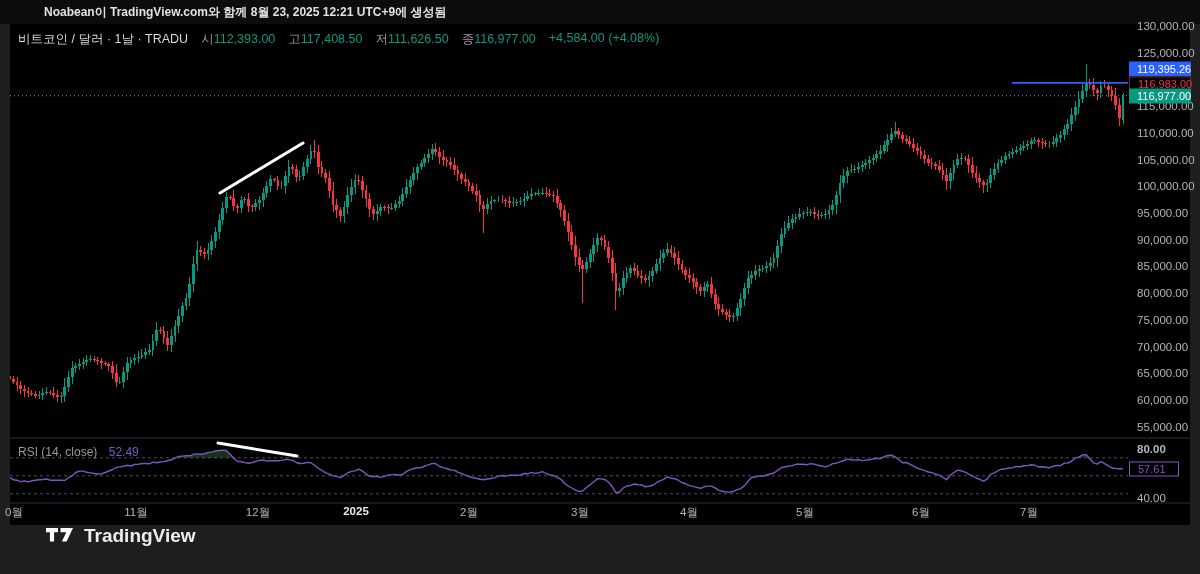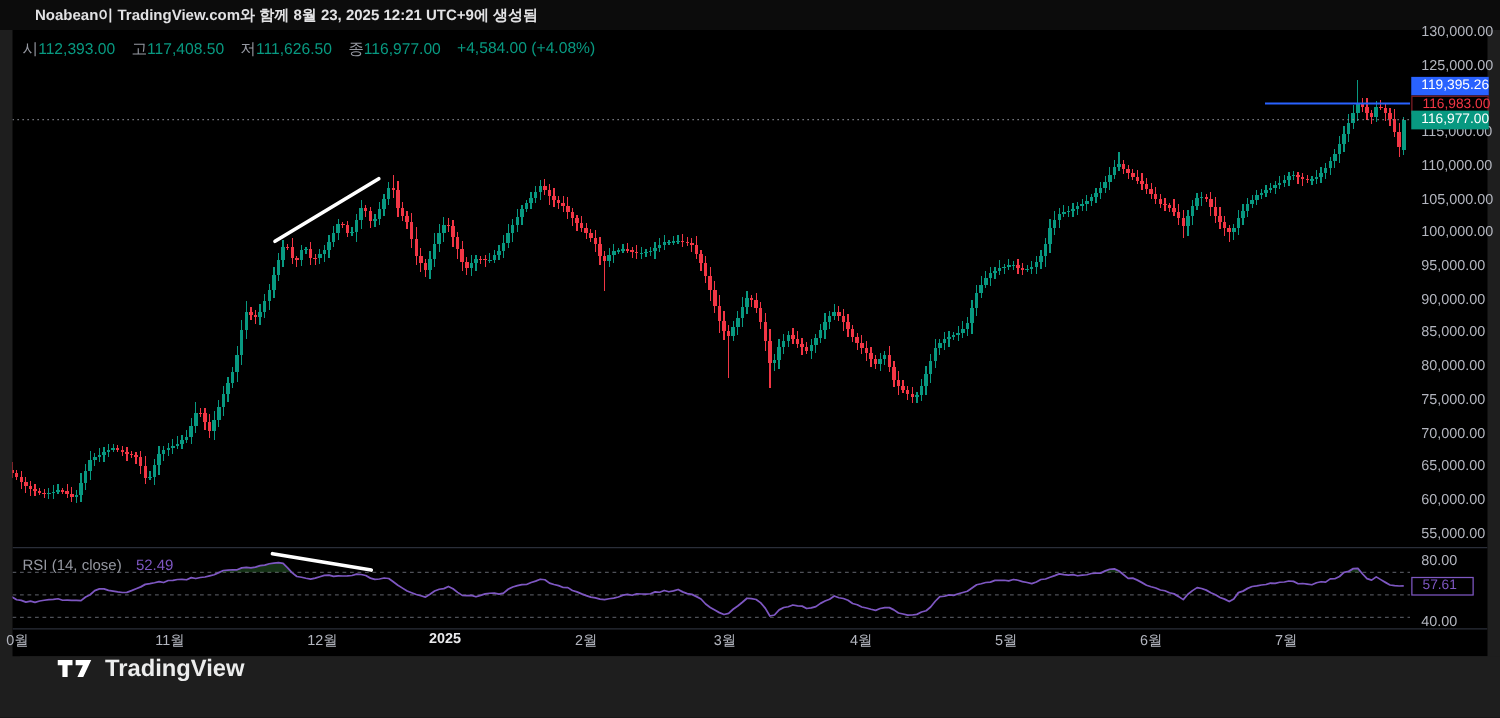--- a/index.html
+++ b/index.html
@@ -1,20 +1,20 @@
 <!DOCTYPE html>
 <html><head>
 <meta charset="utf-8">
 <style>
   html,body{margin:0;padding:0;background:#1e1e1e;}
   .page{position:relative;width:1200px;height:574px;overflow:hidden;background:#1e1e1e;
         font-family:"Liberation Sans",sans-serif;}
   .topbar{position:absolute;left:0;top:0;width:1200px;height:24px;background:#0c0c0c;
           display:flex;align-items:center;}
-  .topbar span{margin-left:28px;color:#e2e2e4;font-size:12px;font-weight:700;}
+  .topbar span{margin-left:44px;color:#e2e2e4;font-size:12px;font-weight:700;}
   .chart{position:absolute;left:10px;top:24px;width:1180px;height:501px;background:#000;}
   .chart svg{position:absolute;left:0;top:0;}
   .legend{position:absolute;left:8px;top:7px;display:flex;gap:13px;white-space:nowrap;
           font-size:12.5px;color:#d8d9db;z-index:5;}
   .legend .k{color:#9598a1;}
   .legend .v{color:#089981;}
   .rsi-legend{position:absolute;left:8px;top:421px;font-size:12px;color:#9598a1;z-index:5;white-space:nowrap;}
   .rsi-legend .rv{color:#7e57c2;margin-left:8px;}
   .axis-tick{position:absolute;left:1127px;transform:translateY(-50%);color:#b2b5be;
              font-size:11.5px;z-index:4;}
@@ -665,20 +665,21 @@
         <line x1="0" y1="469.8" x2="1118" y2="469.8" stroke="#787b86" stroke-width="1" stroke-dasharray="3,3" opacity="0.65"></line>
         <path d="M165.7 433.8 L 168.7 432.4 L 172.4 432.1 L 176.0 431.8 L 179.7 431.8 L 183.4 430.3 L 187.1 429.9 L 190.7 430.3 L 194.4 429.7 L 198.1 428.5 L 201.8 428.1 L 205.4 427.0 L 209.1 426.5 L 212.8 426.1 L 216.5 426.7 L 220.1 430.3 L 223.4 433.8 L 223.4 433.8 L 165.7 433.8 Z" fill="rgba(76,175,80,0.28)" stroke="none"></path>
         <path d="M871.9 433.8 L 874.2 432.7 L 877.8 431.4 L 881.5 431.1 L 885.2 432.8 L 886.4 433.8 L 886.4 433.8 L 871.9 433.8 Z" fill="rgba(76,175,80,0.28)" stroke="none"></path>
         <path d="M1065.8 433.8 L 1068.9 433.1 L 1072.6 430.9 L 1076.3 430.7 L 1078.9 433.8 L 1078.9 433.8 L 1065.8 433.8 Z" fill="rgba(76,175,80,0.28)" stroke="none"></path>
         <polyline points="-4.0,452.5 -0.3,453.6 3.3,455.8 7.0,456.3 10.7,457.7 14.4,456.9 18.0,457.9 21.7,456.8 25.4,456.2 29.1,455.7 32.7,455.5 36.4,455.0 40.1,456.2 43.8,456.1 47.4,456.3 51.1,456.3 54.8,456.5 58.5,453.6 62.1,451.8 65.8,448.5 69.5,447.1 73.2,447.1 76.8,448.3 80.5,448.9 84.2,449.5 87.9,450.0 91.5,449.9 95.2,448.5 98.9,447.0 102.6,445.5 106.2,443.5 109.9,442.9 113.6,442.2 117.3,441.3 120.9,442.0 124.6,440.4 128.3,440.3 132.0,439.6 135.6,439.5 139.3,439.8 143.0,438.1 146.6,438.8 150.3,438.0 154.0,437.6 157.7,436.7 161.3,435.8 165.0,434.1 168.7,432.4 172.4,432.1 176.0,431.8 179.7,431.8 183.4,430.3 187.1,429.9 190.7,430.3 194.4,429.7 198.1,428.5 201.8,428.1 205.4,427.0 209.1,426.5 212.8,426.1 216.5,426.7 220.1,430.3 223.8,434.3 227.5,437.2 231.2,437.8 234.8,438.6 238.5,439.3 242.2,438.5 245.9,437.4 249.5,436.3 253.2,436.1 256.9,437.1 260.6,436.7 264.2,436.8 267.9,436.7 271.6,436.4 275.3,435.3 278.9,435.6 282.6,436.4 286.3,438.5 289.9,439.5 293.6,439.2 297.3,438.4 301.0,438.8 304.6,441.4 308.3,444.2 312.0,446.5 315.7,448.8 319.3,450.2 323.0,451.6 326.7,452.6 330.4,453.7 334.0,451.4 337.7,448.8 341.4,447.4 345.1,446.9 348.7,445.2 352.4,447.0 356.1,449.9 359.8,452.3 363.4,452.5 367.1,452.3 370.8,453.4 374.5,452.3 378.1,451.1 381.8,450.6 385.5,450.5 389.2,451.3 392.8,450.5 396.5,447.4 400.2,445.6 403.9,444.5 407.5,443.7 411.2,443.6 414.9,442.0 418.5,440.9 422.2,439.4 425.9,439.8 429.6,442.5 433.2,443.6 436.9,444.5 440.6,446.0 444.3,446.1 447.9,448.4 451.6,449.5 455.3,451.1 459.0,452.5 462.6,453.7 466.3,454.3 470.0,455.3 473.7,455.7 477.3,455.0 481.0,454.5 484.7,453.6 488.4,452.1 492.0,451.5 495.7,452.2 499.4,451.1 503.1,451.2 506.7,451.3 510.4,451.0 514.1,449.5 517.8,449.8 521.4,448.4 525.1,449.4 528.8,448.7 532.5,447.6 536.1,449.5 539.8,450.9 543.5,451.5 547.2,453.3 550.8,455.2 554.5,459.2 558.2,462.0 561.8,464.0 565.5,466.1 569.2,467.6 572.9,466.7 576.5,463.4 580.2,460.8 583.9,457.8 587.6,454.6 591.2,454.9 594.9,455.6 598.6,458.3 602.3,462.7 605.9,468.8 609.6,468.0 613.3,463.9 617.0,462.0 620.6,461.4 624.3,460.0 628.0,460.7 631.7,460.9 635.3,462.8 639.0,462.3 642.7,461.3 646.4,458.7 650.0,456.8 653.7,455.4 657.4,452.8 661.1,454.2 664.7,454.8 668.4,456.2 672.1,458.8 675.8,459.8 679.4,461.6 683.1,462.4 686.8,463.4 690.5,464.3 694.1,462.8 697.8,462.1 701.5,462.1 705.1,463.9 708.8,466.4 712.5,467.2 716.2,468.1 719.8,468.0 723.5,467.5 727.2,465.6 730.9,464.6 734.5,461.6 738.2,457.0 741.9,453.3 745.6,453.0 749.2,451.9 752.9,452.3 756.6,451.0 760.3,450.0 763.9,449.0 767.6,446.4 771.3,443.8 775.0,443.0 778.6,442.0 782.3,441.7 786.0,440.3 789.7,440.2 793.3,440.2 797.0,440.7 800.7,439.6 804.4,440.2 808.0,441.3 811.7,442.0 815.4,442.9 819.1,441.6 822.7,439.6 826.4,439.2 830.1,437.8 833.8,436.5 837.4,435.1 841.1,435.7 844.8,436.1 848.4,435.7 852.1,436.6 855.8,436.1 859.5,435.8 863.1,434.8 866.8,434.5 870.5,434.5 874.2,432.7 877.8,431.4 881.5,431.1 885.2,432.8 888.9,435.8 892.5,438.7 896.2,438.5 899.9,440.1 903.6,442.1 907.2,444.2 910.9,445.4 914.6,446.4 918.3,448.0 921.9,448.6 925.6,450.2 929.3,451.1 933.0,453.3 936.6,455.7 940.3,451.4 944.0,448.5 947.7,446.1 951.3,446.8 955.0,448.1 958.7,450.2 962.4,451.8 966.0,454.0 969.7,455.3 973.4,457.2 977.0,455.2 980.7,450.1 984.4,448.9 988.1,446.7 991.7,445.2 995.4,444.7 999.1,444.0 1002.8,443.6 1006.4,442.5 1010.1,442.7 1013.8,441.8 1017.5,441.6 1021.1,440.8 1024.8,441.1 1028.5,443.0 1032.2,442.8 1035.8,443.3 1039.5,443.8 1043.2,442.2 1046.9,441.4 1050.5,441.7 1054.2,439.1 1057.9,439.0 1061.6,437.2 1065.2,433.9 1068.9,433.1 1072.6,430.9 1076.3,430.7 1079.9,435.0 1083.6,438.9 1087.3,440.1 1091.0,437.5 1094.6,439.7 1098.3,441.9 1102.0,444.0 1105.7,444.5 1109.3,444.8 1113.0,444.7" fill="none" stroke="#7e57c2" stroke-width="1.4" stroke-linejoin="round"></polyline>
         <line x1="210" y1="169" x2="293" y2="119" stroke="#ffffff" stroke-width="3" stroke-linecap="round"></line>
         <line x1="208" y1="419" x2="287" y2="432" stroke="#ffffff" stroke-width="3" stroke-linecap="round"></line>
       </svg>
 
     <div class="legend">
+      <span>비트코인 / 달러 · 1날 · TRADU</span>
       <span><span class="k">시</span><span class="v">112,393.00</span></span>
       <span><span class="k">고</span><span class="v">117,408.50</span></span>
       <span><span class="k">저</span><span class="v">111,626.50</span></span>
       <span><span class="k">종</span><span class="v">116,977.00</span></span>
       <span class="v">+4,584.00 (+4.08%)</span>
     </div>
 
     <div class="rsi-legend">
       <span>RSI (14, close)</span>
       <span class="rv">52.49</span>
@@ -693,21 +694,21 @@
         <div class="axis-tick" style="top: 162.39px;">100,000.00</div>
         <div class="axis-tick" style="top: 189.085px;">95,000.00</div>
         <div class="axis-tick" style="top: 215.781px;">90,000.00</div>
         <div class="axis-tick" style="top: 242.476px;">85,000.00</div>
         <div class="axis-tick" style="top: 269.171px; text-align: right;">80,000.00</div>
         <div class="axis-tick" style="top: 295.866px;">75,000.00</div>
         <div class="axis-tick" style="top: 322.561px;">70,000.00</div>
         <div class="axis-tick" style="top: 349.256px;">65,000.00</div>
         <div class="axis-tick" style="top: 375.951px;">60,000.00</div>
         <div class="axis-tick" style="top: 402.647px;">55,000.00</div>
-        <div class="axis-tick" style="top: 424.8px;">80.00</div>
+        <div class="axis-tick" style="top: 424.8px; font-weight: bold;">80.00</div>
         <div class="axis-tick" style="top: 474px;">40.00</div>
       </div>
     <div id="time-axis">
         <div class="time-tick" style="left: 4px;">0월</div>
         <div class="time-tick" style="left: 126px; text-align: center;">11월</div>
         <div class="time-tick" style="left: 248px;">12월</div>
         <div class="time-tick bold" style="left: 346px;">2025</div>
         <div class="time-tick" style="left: 459px;">2월</div>
         <div class="time-tick" style="left: 570px;">3월</div>
         <div class="time-tick" style="left: 679px;">4월</div>

